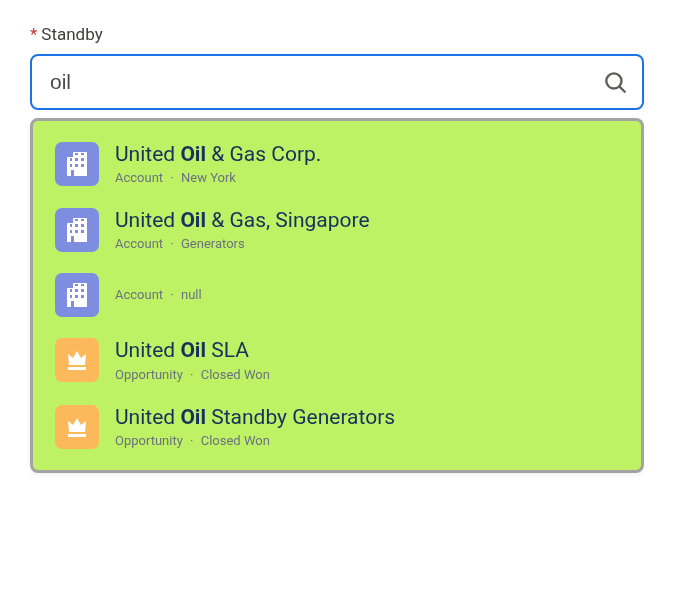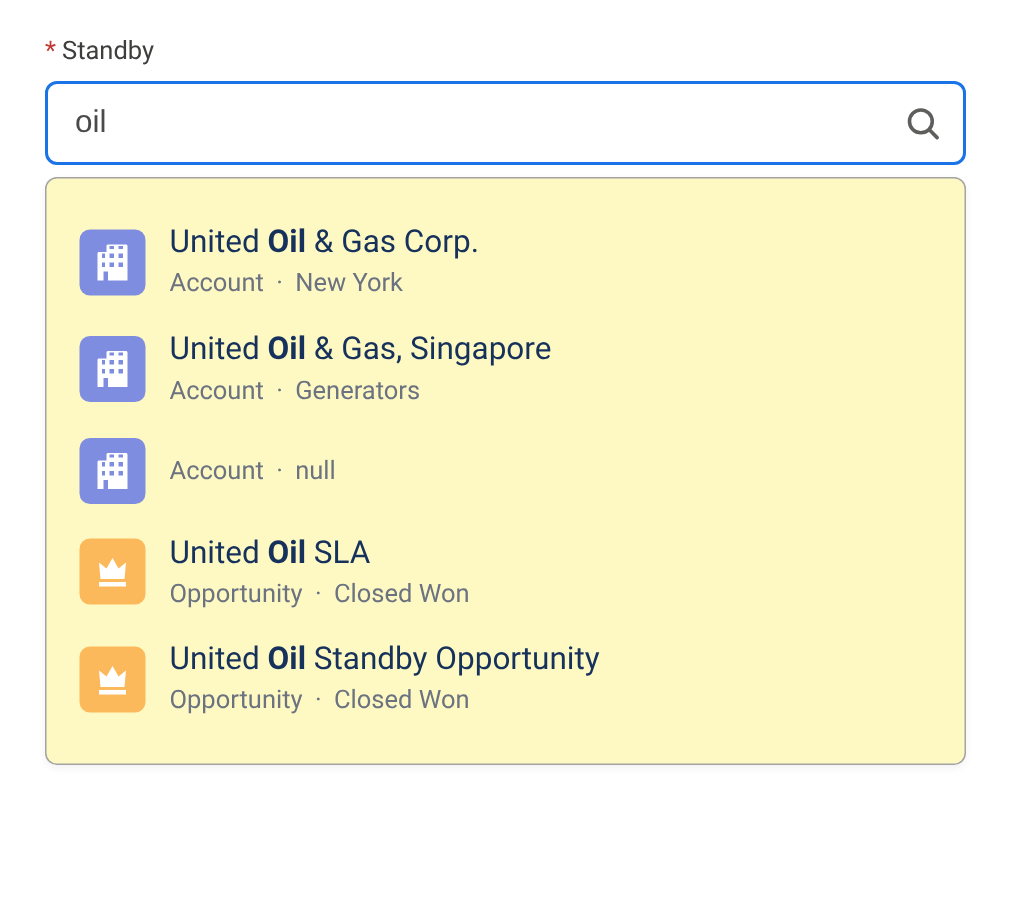--- a/index.html
+++ b/index.html
@@ -50,25 +50,25 @@
       justify-content: center;
       color: #5e5e5c;
       cursor: pointer;
     }
     .search-icon-wrap svg {
       width: 26px;
       height: 26px;
     }
     .dropdown {
       margin-top: 8px;
-      border: 1px solid #a3a3a3;
+      border: 3px solid #a3a3a3;
       border-radius: 8px;
-      background: #fef9c3;
+      background: #bef264;
       box-shadow: 0 2px 6px rgba(0,0,0,0.06);
-      padding: 20px 0;
+      padding: 10px 0;
     }
     .result-item {
       display: flex;
       align-items: center;
       gap: 16px;
       padding: 10px 22px;
       cursor: pointer;
     }
     .result-icon {
       width: 44px;
@@ -99,21 +99,21 @@
     .result-title {
       font-size: 21px;
       color: #16325c;
       line-height: 1.3;
       white-space: nowrap;
     }
     .result-title .bold {
       font-weight: 700;
     }
     .result-meta {
-      font-size: 17px;
+      font-size: 13px;
       color: #6b7280;
       line-height: 1.3;
       white-space: nowrap;
     }
     .meta-dot {
       margin: 0 4px;
     }
   </style>
 </head>
 <body>
@@ -177,17 +177,17 @@
         <div class="result-meta"><span>Opportunity</span> <span class="meta-dot">·</span> <span>Closed Won</span></div>
       </div>
     </div>
     <div class="result-item">
       <div class="result-icon opportunity">
         <svg viewBox="0 0 52 52">
           <path d="M8 40h36v6H8v-6zm36-26l-10 8-8-14-8 14-10-8 2 22h32l2-22z"></path>
         </svg>
       </div>
       <div class="result-text">
-        <div class="result-title"><span>United </span><span class="bold">Oil</span><span> Standby Opportunity</span></div>
+        <div class="result-title"><span>United </span><span class="bold">Oil</span><span> Standby Generators</span></div>
         <div class="result-meta"><span>Opportunity</span> <span class="meta-dot">·</span> <span>Closed Won</span></div>
       </div>
     </div>
   </div>
 
 </body></html>

